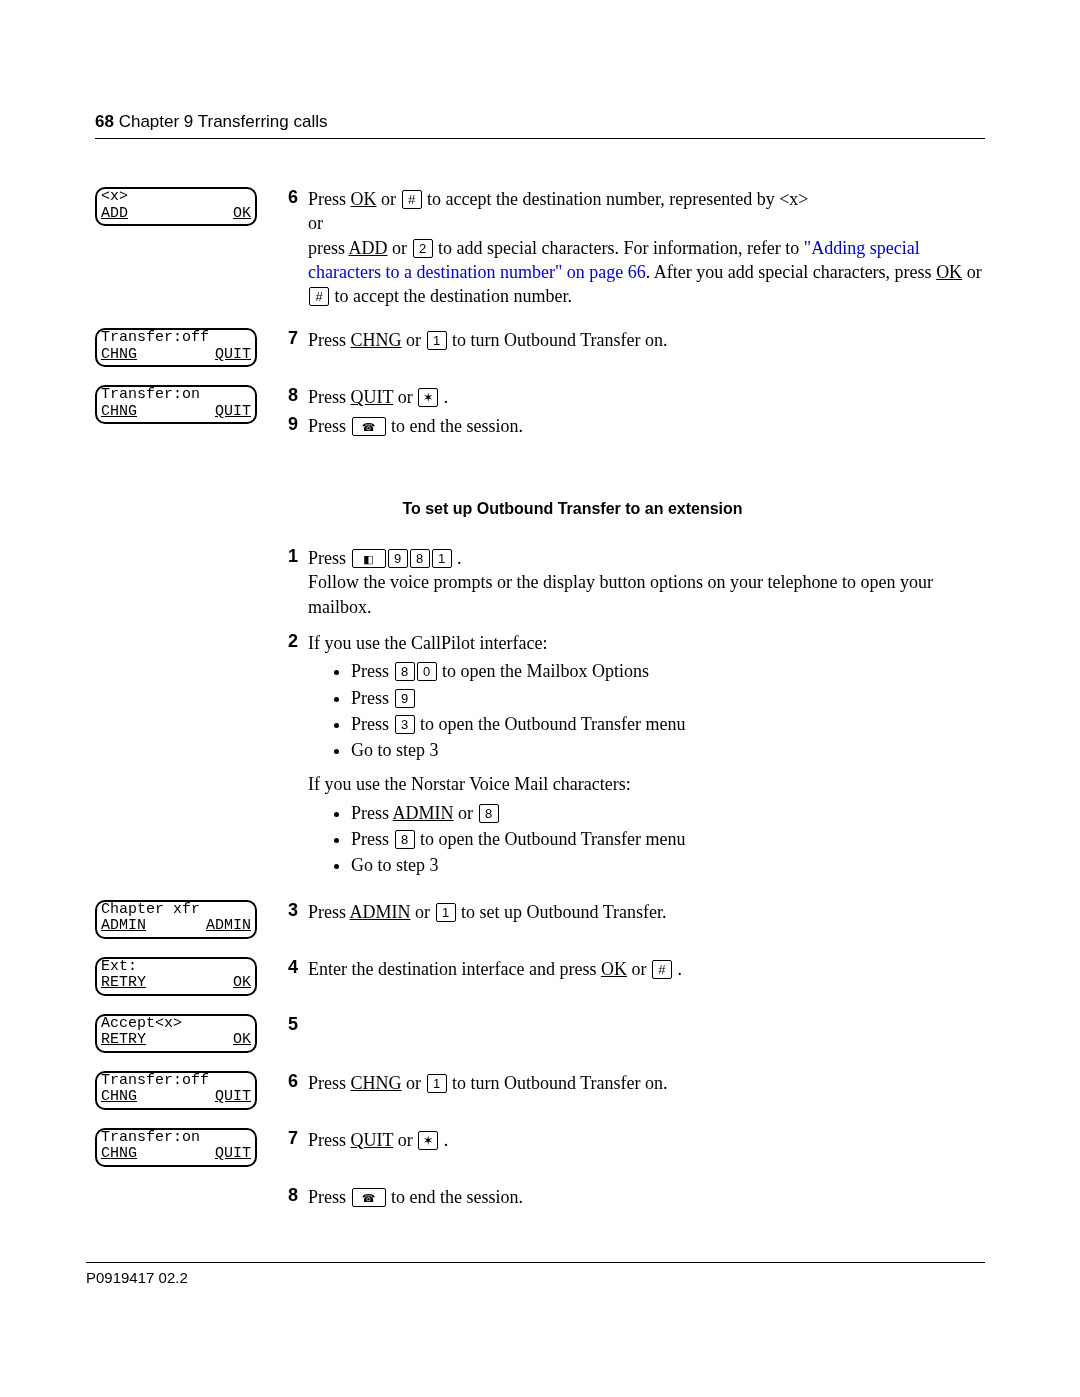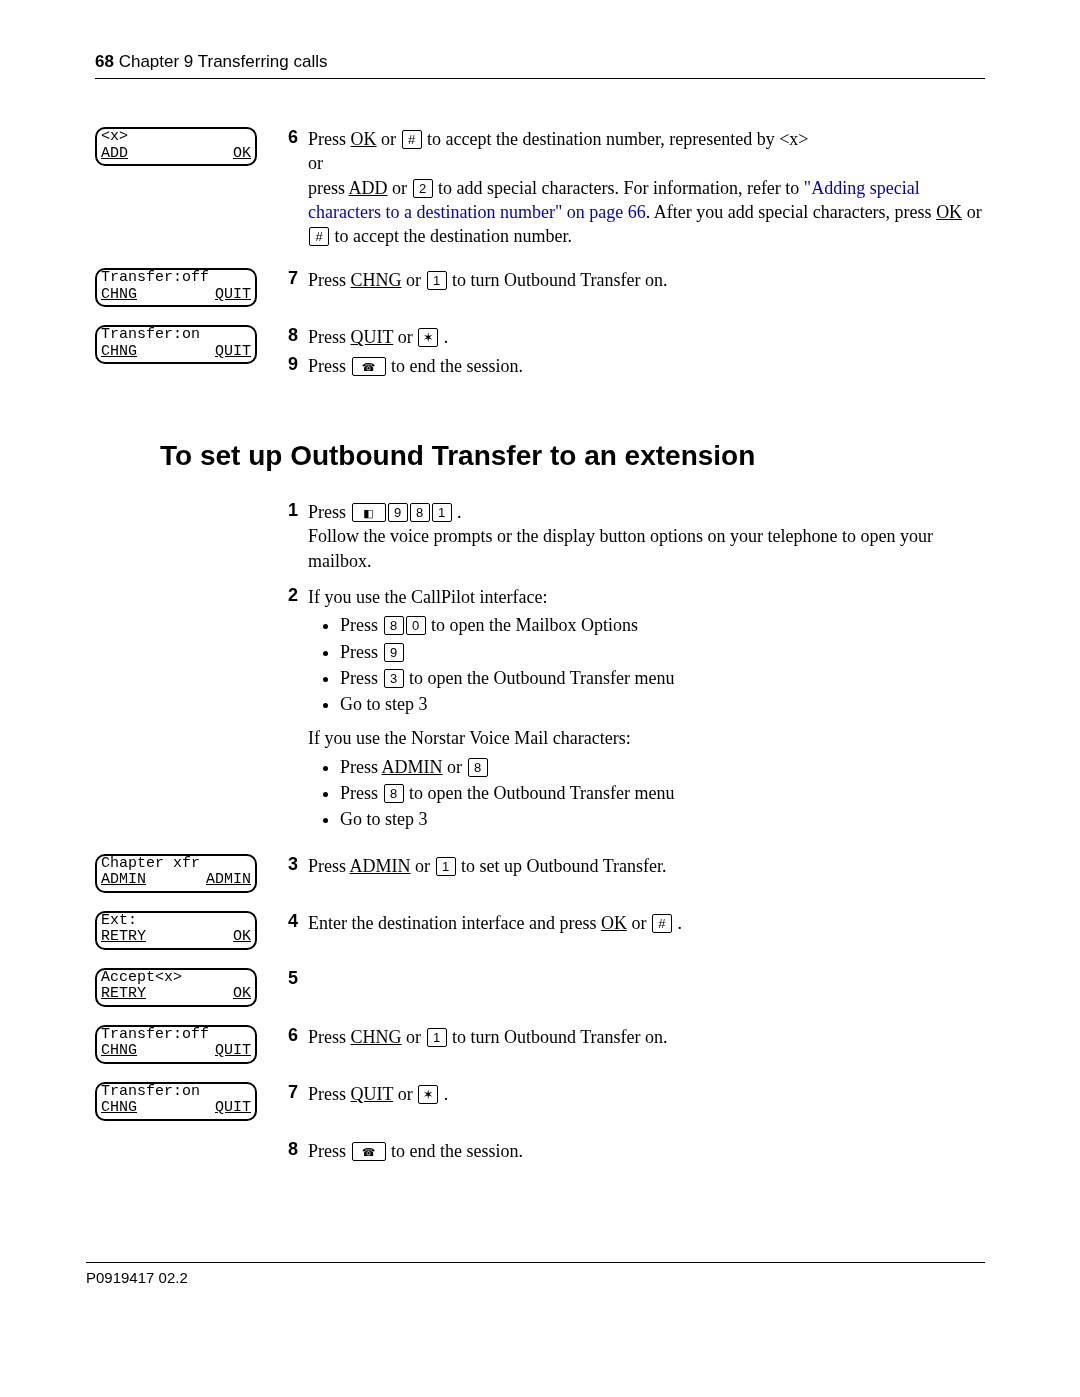--- a/index.html
+++ b/index.html
@@ -6,21 +6,21 @@
     margin: 0;
     padding: 0;
     font-family: "Times New Roman", Times, serif;
     background: #fff;
     color: #000;
   }
   .page {
     width: 1080px;
     height: 1338px;
     box-sizing: border-box;
-    padding: 52px 95px 50px 95px;
+    padding: 112px 95px 50px 95px;
     position: relative;
   }
   .hdr-line {
     font-family: Arial, Helvetica, sans-serif;
     font-size: 17px;
     border-bottom: 1px solid #000;
     padding-bottom: 6px;
     margin-bottom: 48px;
   }
   .hdr-line .pagenum { font-weight: bold; }
@@ -75,32 +75,34 @@
     font-size: 13px;
     line-height: 17px;
     text-align: center;
     padding: 0 3px;
     vertical-align: 1px;
     margin: 0 1px;
   }
   .key.wide { min-width: 26px; }
   .section-title {
     font-family: Arial, Helvetica, sans-serif;
-    font-size: 28px;
+    font-size: 16px;
     font-weight: bold;
     margin-top: 50px;
     margin-bottom: 28px;
     margin-left: 65px;
+    text-align: center;
   }
   ul.bullets {
     margin: 4px 0 10px 0;
     padding-left: 32px;
   }
   ul.bullets li {
     margin-bottom: 2px;
+    margin-left: 11px;
   }
   .link { color: #0000c0; }
   .footer {
     position: absolute;
     bottom: 52px;
     left: 86px;
     right: 95px;
     border-top: 1px solid #000;
     padding-top: 6px;
     font-family: Arial, Helvetica, sans-serif;

